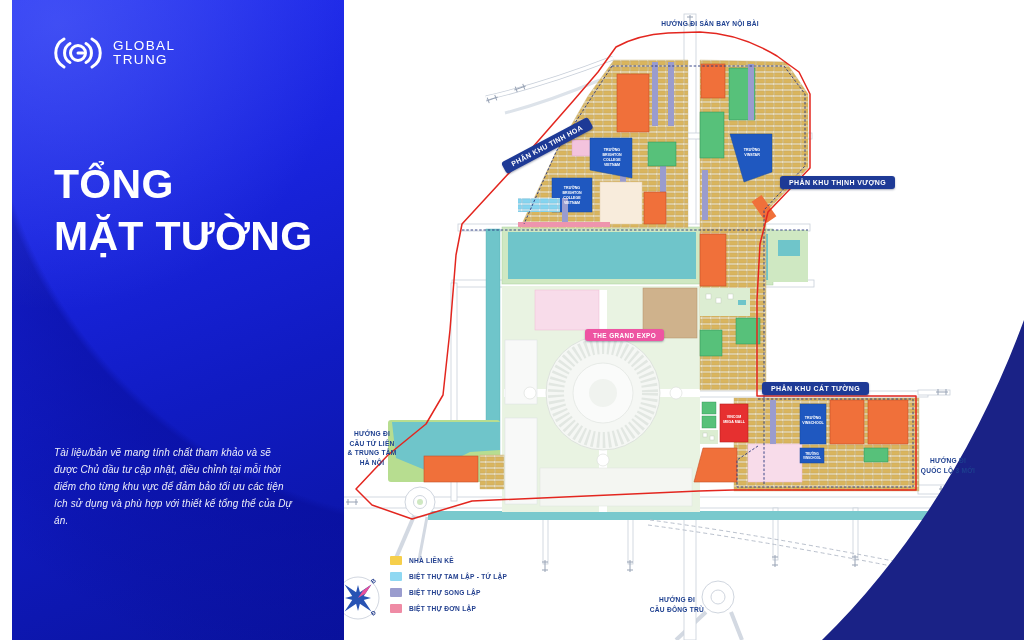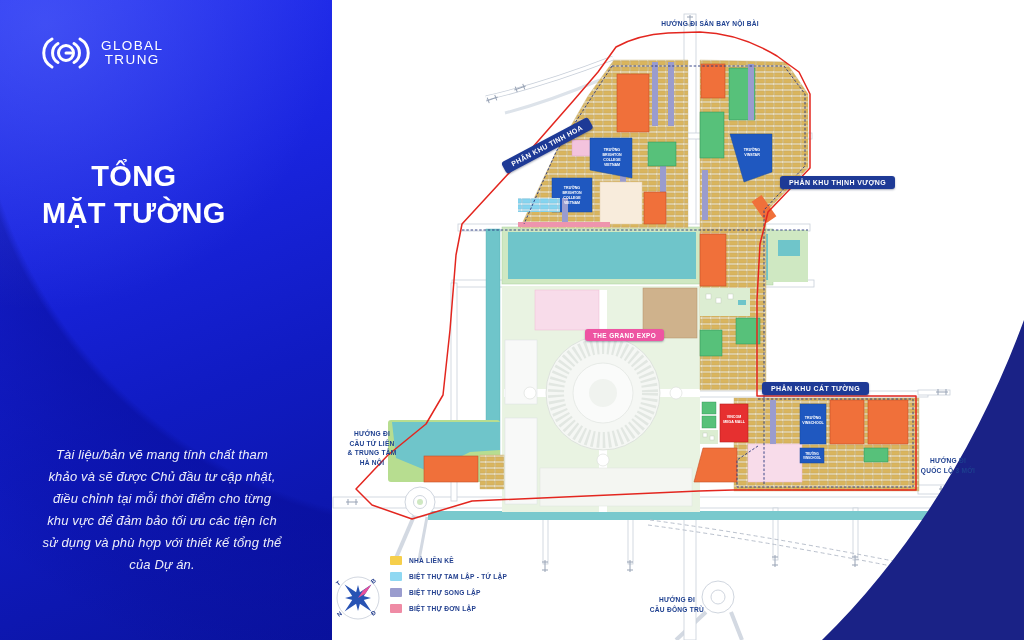--- a/index.html
+++ b/index.html
@@ -1,32 +1,32 @@
 <!DOCTYPE html>
 <html><head>
 <meta charset="utf-8">
 <style>
   html,body{margin:0;padding:0;background:#ffffff;}
   body{width:1024px;height:640px;overflow:hidden;font-family:"Liberation Sans",sans-serif;}
   .page{position:relative;width:1024px;height:640px;background:#fff;}
   #mapsvg{position:absolute;left:0;top:0;width:1024px;height:640px;z-index:1;}
 
   
-  .panel{position:absolute;left:0;top:0;width:332px;height:640px;z-index:3;overflow:hidden;
-    background:linear-gradient(158deg,#2733f2 0%,#1a25e0 32%,#101bc2 62%,#0a139e 100%);text-align:center;}
+  .panel{position:absolute;left:12px;top:0;width:332px;height:640px;z-index:3;overflow:hidden;
+    background:linear-gradient(158deg,#2733f2 0%,#1a25e0 32%,#101bc2 62%,#0a139e 100%);}
   .panel::before{content:"";position:absolute;inset:0;
     background:radial-gradient(circle 760px at 135% 8%, rgba(255,255,255,0) 62%, rgba(7,12,150,.50) 63%, rgba(7,12,150,.22) 80%, rgba(7,12,150,0) 88%);}
   .panel::after{content:"";position:absolute;inset:0;
     background:radial-gradient(circle at 14% 4%, rgba(120,140,255,.32), rgba(120,140,255,0) 42%);}
   .logo{position:absolute;left:40px;top:32px;display:flex;align-items:center;gap:9px;z-index:2;}
   .logo-text{color:#fff;font-size:13.5px;letter-spacing:1.4px;line-height:1.05;font-weight:400;}
   .title{position:absolute;left:42px;top:158px;z-index:2;color:#fff;font-weight:600;
-    font-size:29px;line-height:1.27;letter-spacing:.3px;}
+    font-size:41px;line-height:1.27;letter-spacing:.3px;}
   .disclaimer{position:absolute;left:42px;top:444px;width:240px;z-index:2;color:rgba(255,255,255,.93);
-    font-size:13px;font-style:italic;line-height:1.7;letter-spacing:.15px;}
+    font-size:10px;font-style:italic;line-height:1.7;letter-spacing:.15px;}
 
   
   .lbl{position:absolute;z-index:2;color:#1d3f8f;font-weight:700;text-align:center;}
   .dir{font-size:6.6px;letter-spacing:.25px;line-height:1.45;}
   .dir span{display:block;}
   .pill{position:absolute;z-index:2;background:#1e3a96;color:#fff;font-size:7px;font-weight:700;
     letter-spacing:.4px;padding:3px 9px;border-radius:3px;white-space:nowrap;
     box-shadow:0 1px 2px rgba(10,20,60,.35);}
   .pill.pink{background:#ee54a2;font-size:6.4px;padding:2.5px 8px;}
   .blocklabel{position:absolute;z-index:2;color:#fff;font-weight:700;text-align:center;

